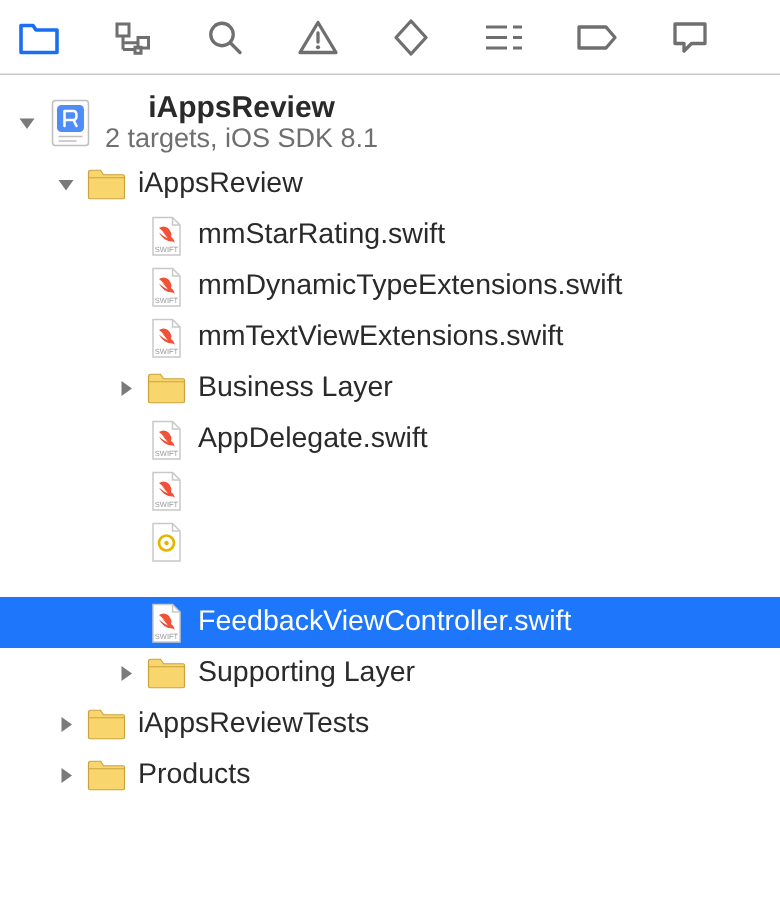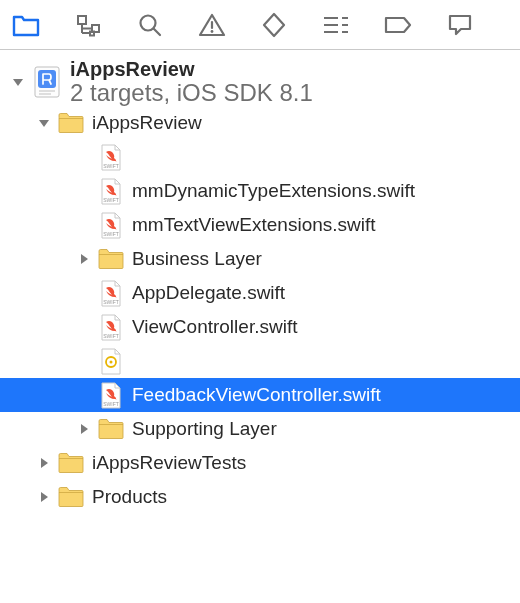--- a/index.html
+++ b/index.html
@@ -32,23 +32,24 @@
   }
   .toolbar .tb-btn.active { color: #1a6ff0; }
   .tree { padding-top: 8px; }
   .row {
     display: flex;
     align-items: center;
     height: 34px;
     padding-right: 6px;
     white-space: nowrap;
     cursor: default;
+    text-align: center;
   }
   .row.project { height: 48px; padding-top:2px; padding-bottom:2px; }
-  .row.selected { background: #1e76fb; color: #fff; }
+  .row.selected { background: #1e76fb; color: #fff; margin-top: 20px; }
   .disclosure {
     width: 16px;
     height: 16px;
     display: flex;
     align-items: center;
     justify-content: center;
     flex-shrink: 0;
     margin-right: 6px;
   }
   .disclosure.none { visibility: hidden; }
@@ -58,21 +59,21 @@
     flex-shrink: 0;
     margin-right: 8px;
     display:flex;
     align-items:center;
     justify-content:center;
   }
   .icon.proj { width: 30px; height: 36px; }
   .label { font-size: 19px; }
   .proj-text { display:flex; flex-direction:column; line-height:1.1; }
   .proj-title { font-weight: 600; font-size: 20px; }
-  .proj-sub { font-size: 24px; color: #6f6f6f; }
+  .proj-sub { font-size: 18px; color: #6f6f6f; }
 
   
   .l0 { padding-left: 10px; }
   .l1 { padding-left: 36px; }
   .l2 { padding-left: 76px; }
 
   
   .folder-svg { width:26px; height:22px; }
   .swift-svg { width:22px; height:27px; }
   .sb-svg { width:22px; height:27px; }
@@ -168,20 +169,21 @@
       </span>
       <span class="label">iAppsReview</span>
     </div>
     <div class="row l2">
       <span class="disclosure none"></span>
       <span class="icon">
         <svg class="swift-svg" viewBox="0 0 22 27">
           <use href="#ico-swift"></use>
         </svg>
       </span>
+      <span class="label">mmStarRating.swift</span>
     </div>
     <div class="row l2">
       <span class="disclosure none"></span>
       <span class="icon">
         <svg class="swift-svg" viewBox="0 0 22 27">
           <use href="#ico-swift"></use>
         </svg>
       </span>
       <span class="label">mmDynamicTypeExtensions.swift</span>
     </div>
@@ -216,21 +218,20 @@
       </span>
       <span class="label">AppDelegate.swift</span>
     </div>
     <div class="row l2">
       <span class="disclosure none"></span>
       <span class="icon">
         <svg class="swift-svg" viewBox="0 0 22 27">
           <use href="#ico-swift"></use>
         </svg>
       </span>
-      <span class="label">ViewController.swift</span>
     </div>
     <div class="row l2">
       <span class="disclosure none"></span>
       <span class="icon">
         <svg class="sb-svg" viewBox="0 0 22 27">
           <use href="#ico-storyboard"></use>
         </svg>
       </span>
     </div>
     <div class="row l2 selected">

